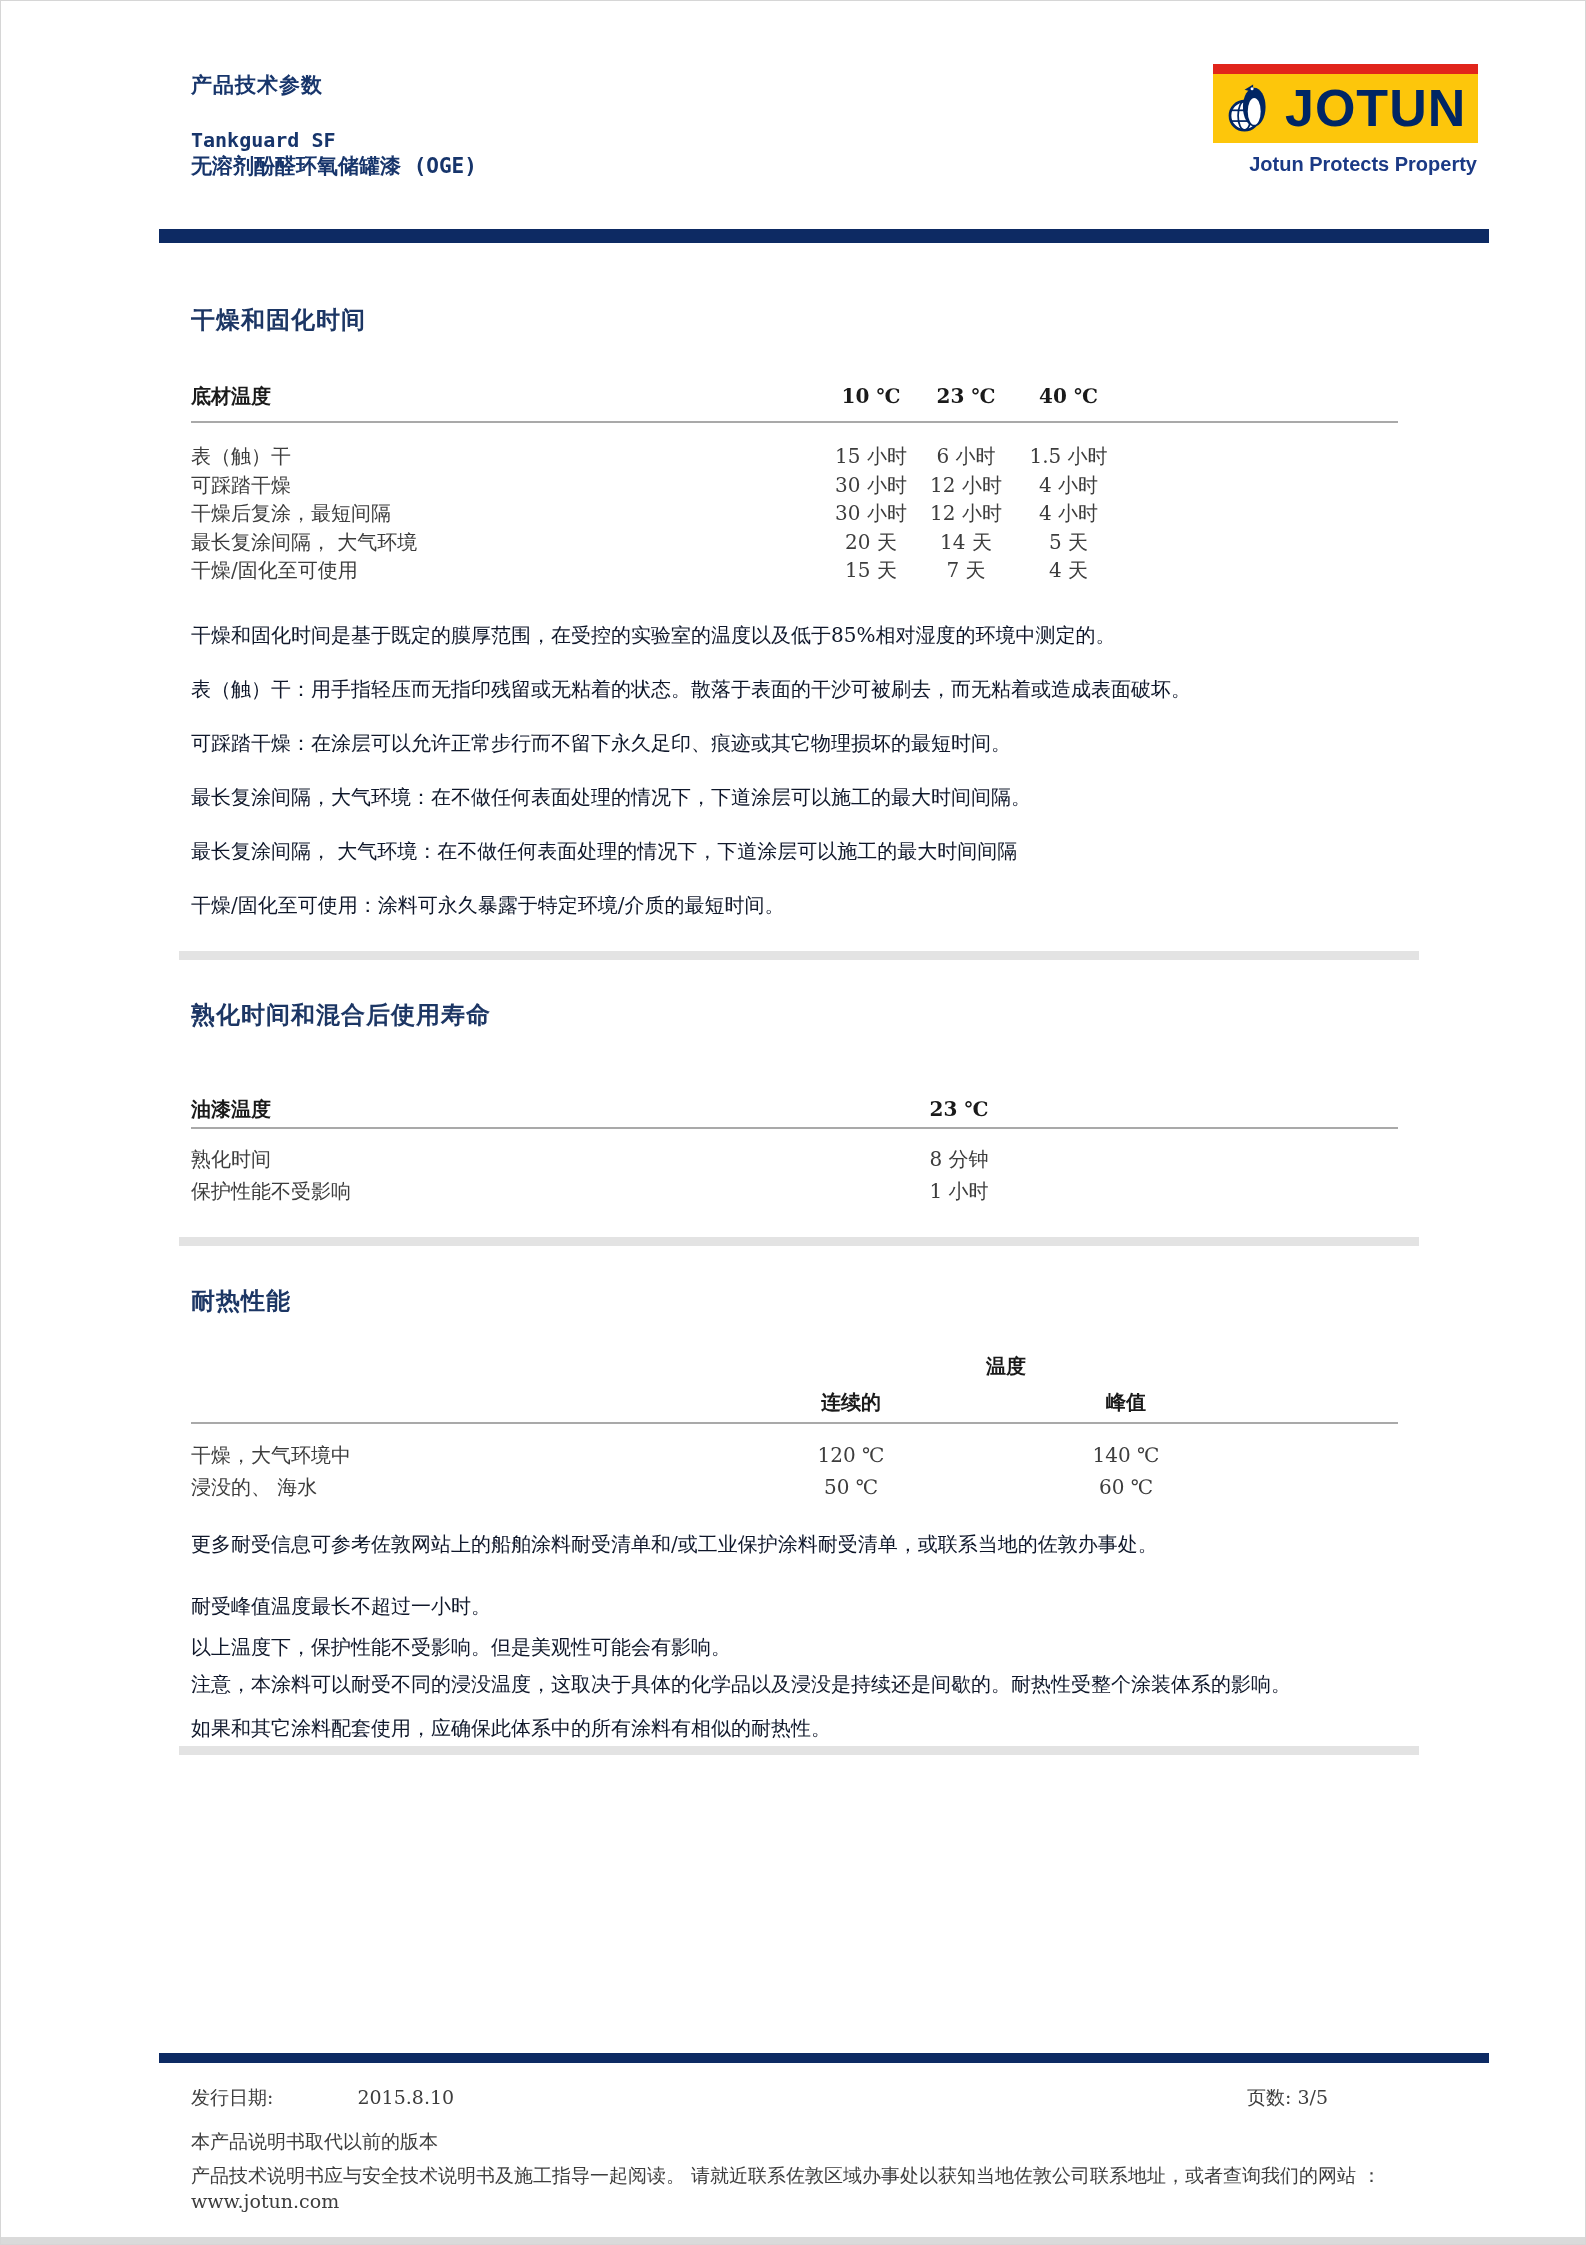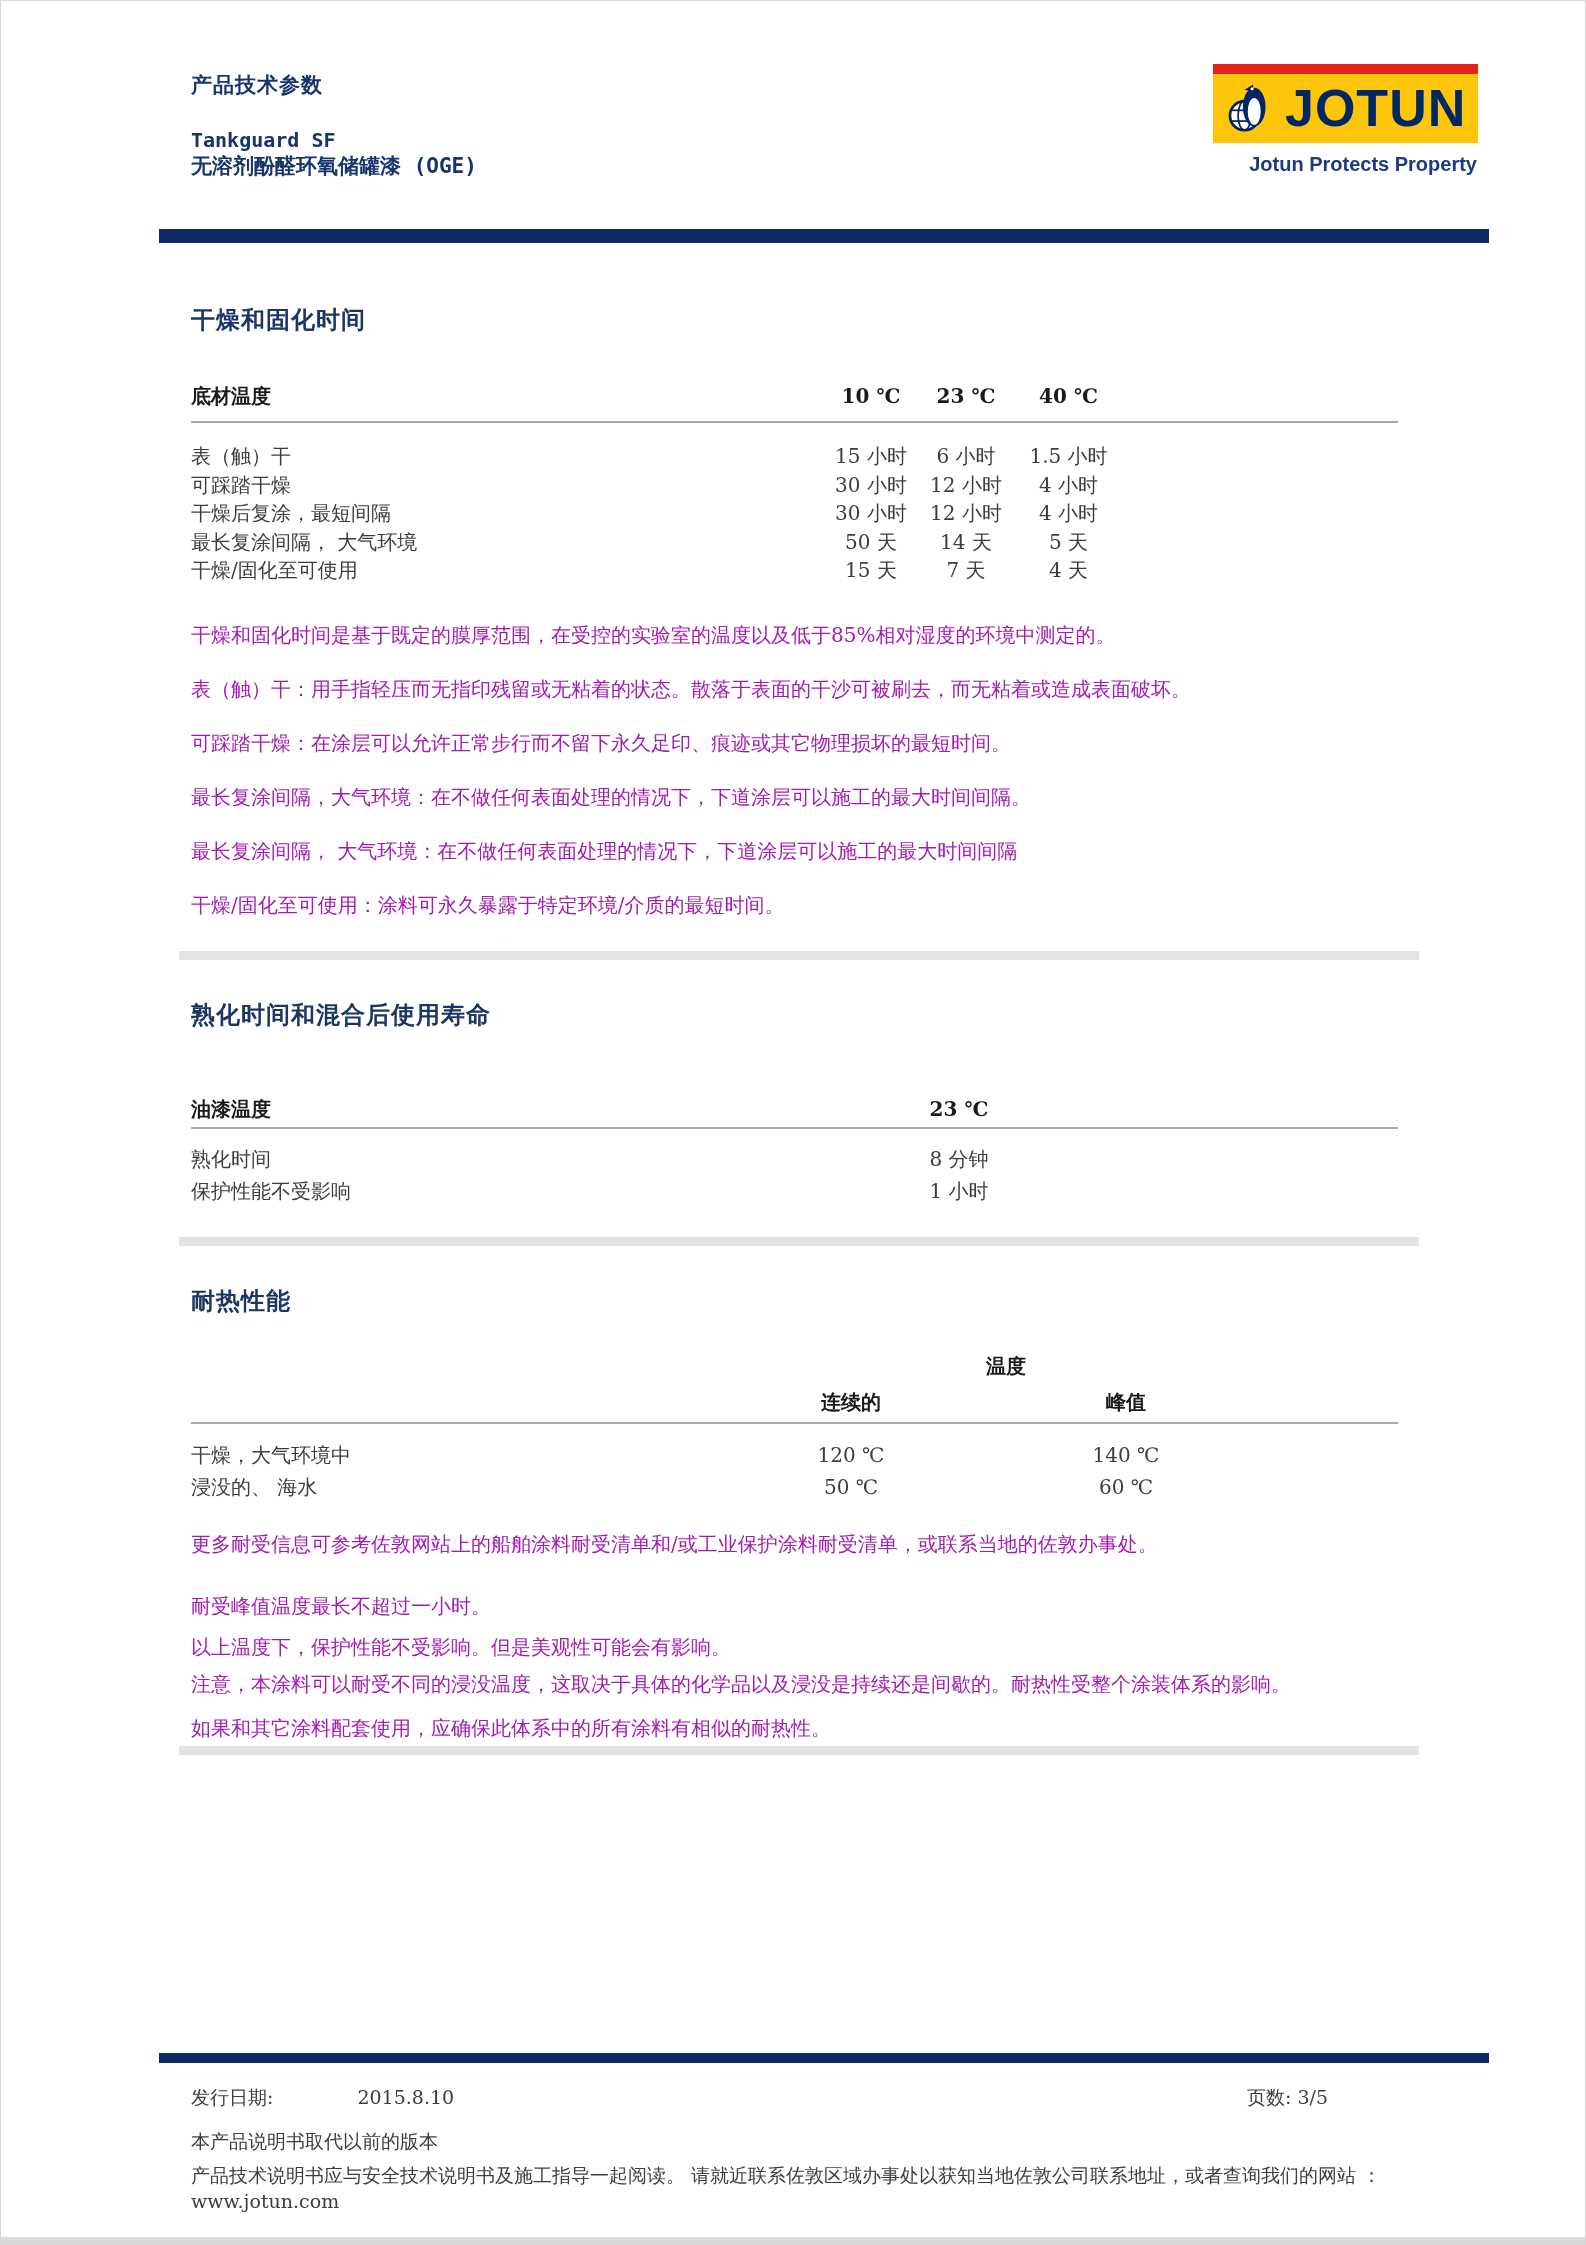--- a/index.html
+++ b/index.html
@@ -33,21 +33,21 @@
   .t-cell{font-size:20px;color:#3d3d3d;}
   .c{text-align:center;}
   .grid1{display:grid;grid-template-columns:630px 100px 90px 115px;}
   .grid2{display:grid;grid-template-columns:698px 140px;}
   .grid3{display:grid;grid-template-columns:540px 240px 310px;}
   .grid3h{display:grid;grid-template-columns:540px 550px;}
   .hrow{line-height:28px;}
   .trule{height:2px;background:#a9a9a9;}
   .rows1 .grid1{line-height:28.5px;}
   .rows2 .grid2,.rows3 .grid3{line-height:32px;}
-  .note{font-size:20px;color:#a21caf;line-height:28px;margin:0;}
+  .note{font-size:20px;color:#0f172a;line-height:28px;margin:0;}
   .notes1 .note{margin-bottom:26px;}
   .divider{left:178px;width:1240px;height:9px;background:#e3e3e3;}
   
   .hn0{margin-top:0;}
   .hn1{margin-top:34px;}
   .hn2{margin-top:13px;}
   .hn3{margin-top:9px;}
   .hn4{margin-top:16px;}
   
   .footer{left:190px;top:2082px;width:1207px;font-size:19px;color:#3d3d3d;}
@@ -114,21 +114,21 @@
         <div class="t-cell c">4 小时</div>
       </div>
       <div class="grid1">
         <div class="t-cell">干燥后复涂，最短间隔</div>
         <div class="t-cell c">30 小时</div>
         <div class="t-cell c">12 小时</div>
         <div class="t-cell c">4 小时</div>
       </div>
       <div class="grid1">
         <div class="t-cell">最长复涂间隔， 大气环境</div>
-        <div class="t-cell c">50 天</div>
+        <div class="t-cell c">20 天</div>
         <div class="t-cell c">14 天</div>
         <div class="t-cell c">5 天</div>
       </div>
       <div class="grid1">
         <div class="t-cell">干燥/固化至可使用</div>
         <div class="t-cell c">15 天</div>
         <div class="t-cell c">7 天</div>
         <div class="t-cell c">4 天</div>
       </div>
     </div>

